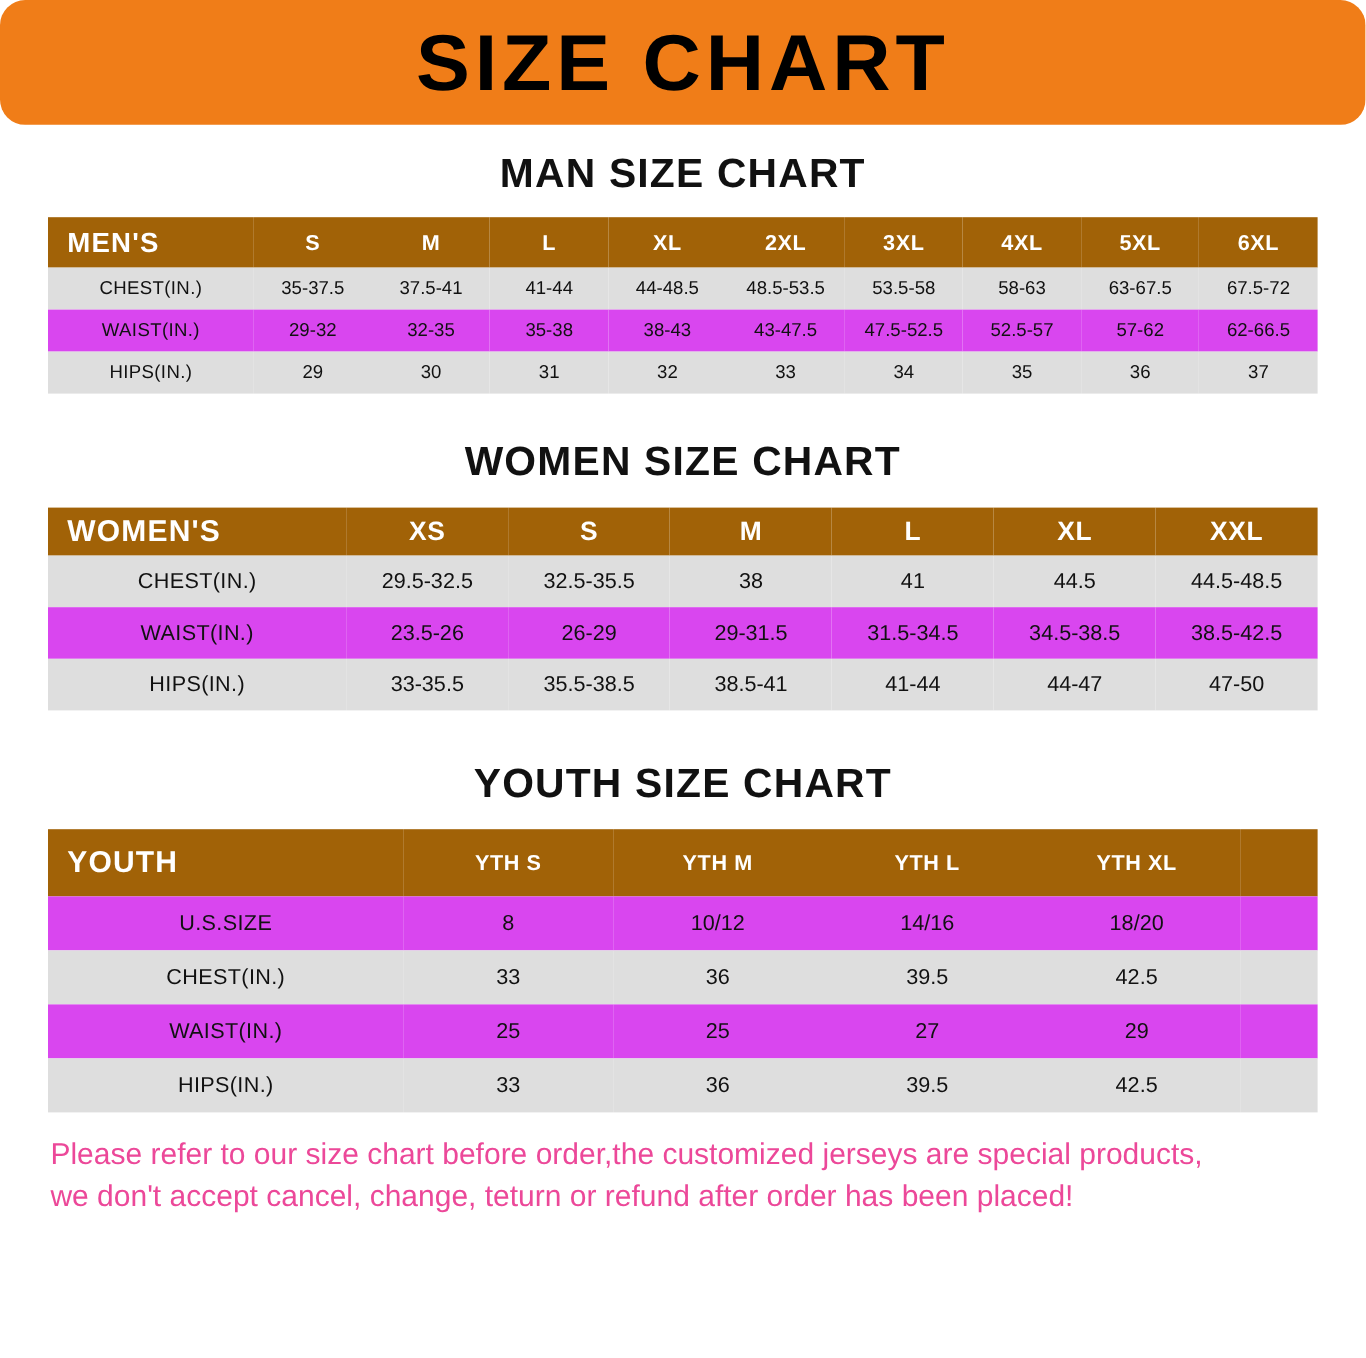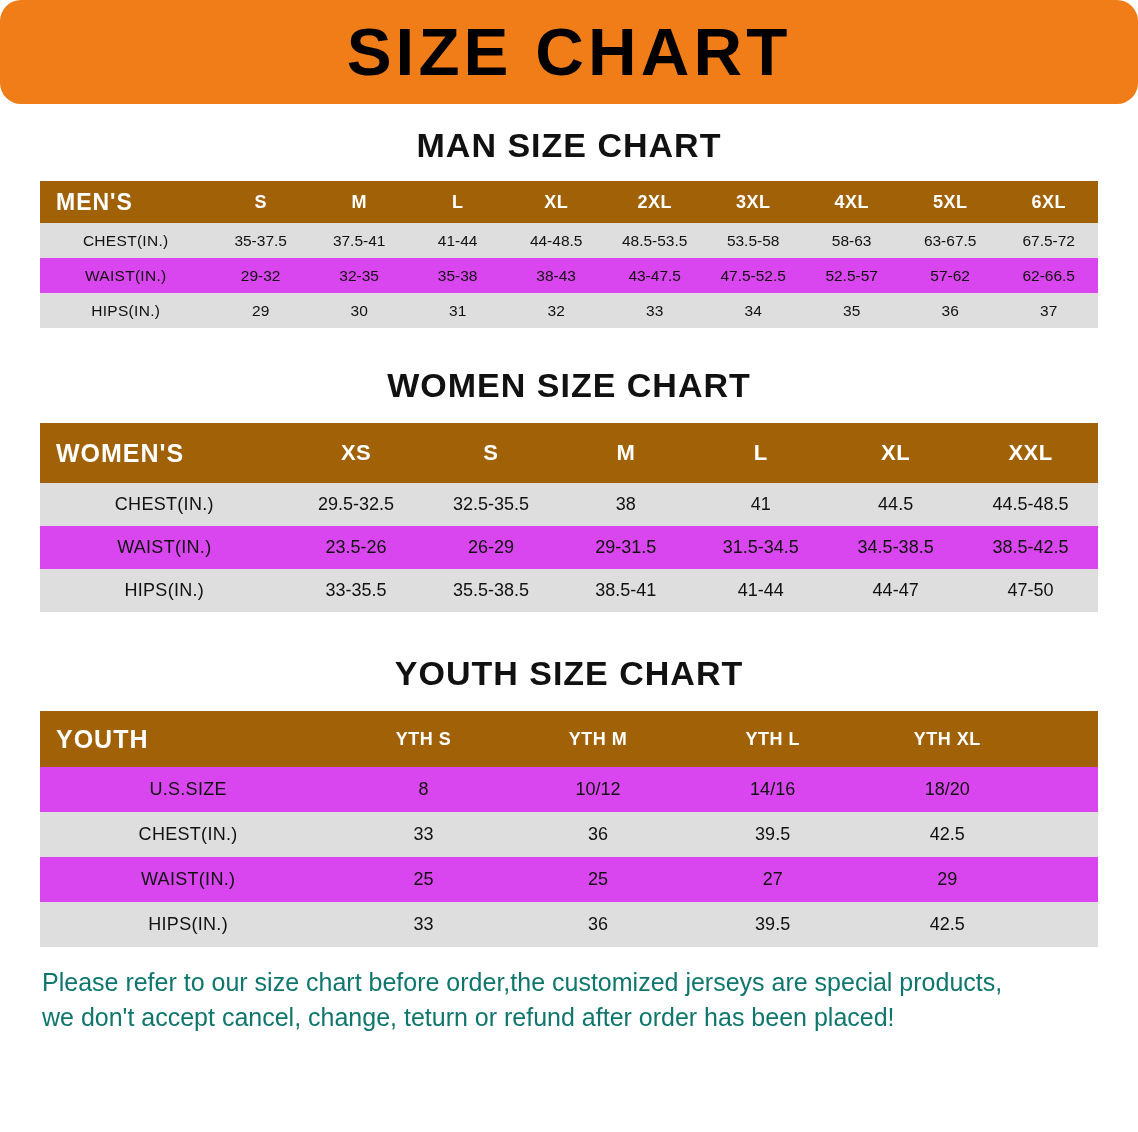--- a/index.html
+++ b/index.html
@@ -104,35 +104,35 @@
   }
 
   
   #men-table { margin-top: 16px; }
   #men-table .hdr-row th { font-size: 18px; }
   #men-table .hdr-row th.rowlabel { font-size: 23px; }
   #men-table td { font-size: 15.5px; height: 35px; }
 
   
   #women-table { margin-top: 18px; }
-  #women-table .hdr-row th { height: 60px; font-size: 22px; }
+  #women-table .hdr-row th { height: 40px; font-size: 22px; }
   #women-table .hdr-row th.rowlabel { font-size: 25px; }
   #women-table td { height: 43px; font-size: 18px; }
 
   
   #youth-table { margin-top: 18px; }
   #youth-table .hdr-row th { height: 56px; font-size: 18px; }
   #youth-table .hdr-row th.rowlabel { font-size: 25px; }
   #youth-table td { height: 45px; font-size: 18px; }
 
   
   .note {
     margin-top: 18px;
     padding: 0 42px;
-    color: #0f766e;
+    color: #ec4899;
     font-size: 25px;
     line-height: 1.38;
     text-align: left;
   }
   .note .line { display: block; }
   .note .line2 { text-align: left; }
 </style>
 </head>
 <body>
 

